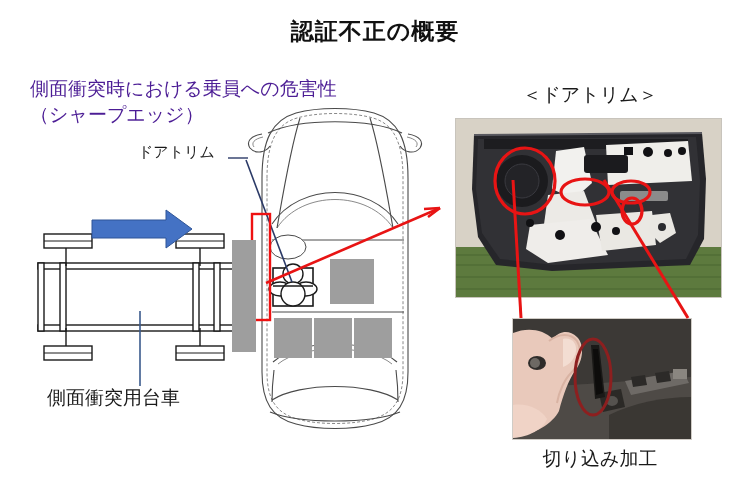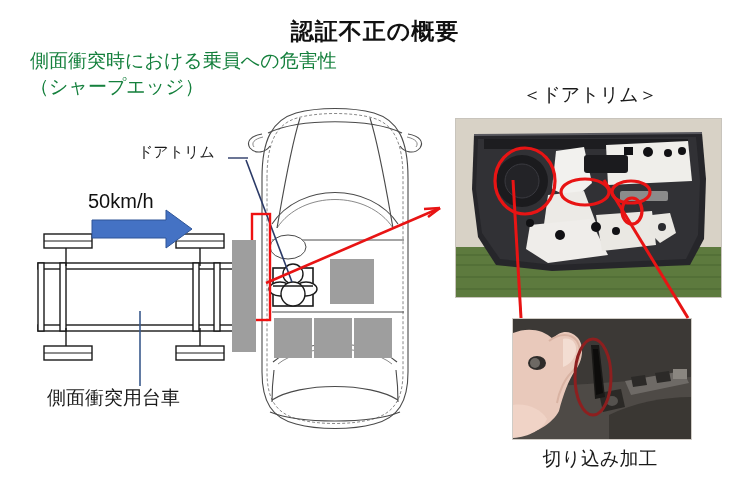--- a/index.html
+++ b/index.html
@@ -28,25 +28,25 @@
     font-weight: bold;
     letter-spacing: 1px;
     color: #111;
     margin-top: 6px;
   }
 
   
   #headline {
     position: absolute;
     left: 30px;
-    top: 48px;
+    top: 76px;
     width: 400px;
     font-size: 19px;
     line-height: 1.35;
-    color: #15803d;
+    color: #4c1d95;
     white-space: pre-line;
   }
 
   
   #dummy-label {
     position: absolute;
     left: 138px;
     top: 143px;
     font-size: 15px;
     color: #1a1a1a;
@@ -225,21 +225,20 @@
 
     <path d="M92 220 L166 220 L166 210 L192 229 L166 248 L166 238 L92 238 Z" fill="#4472C4" stroke="#2f5597" stroke-width="1"></path>
 
     <g stroke="#e81414" stroke-width="2.6" fill="none">
       <line x1="266" y1="283" x2="440" y2="208"></line>
       <path d="M440 208 L424 209 M440 208 L428 217" stroke-width="2.6"></path>
     </g>
   </svg>
 
   <div id="dummy-label">ドアトリム</div>
-  <div id="speed-label">50km/h</div>
   <div id="doortrim-title">＜ドアトリム＞</div>
 
   <div id="trolley-caption">側面衝突用台車</div>
 
   <div id="photo-doortrim">
     <svg class="photo-inner" viewBox="0 0 265 178" preserveAspectRatio="none">
 
       <rect x="0" y="0" width="265" height="178" fill="#cfc8bb"></rect>
       <rect x="0" y="0" width="265" height="128" fill="#d8d2c6"></rect>
 

